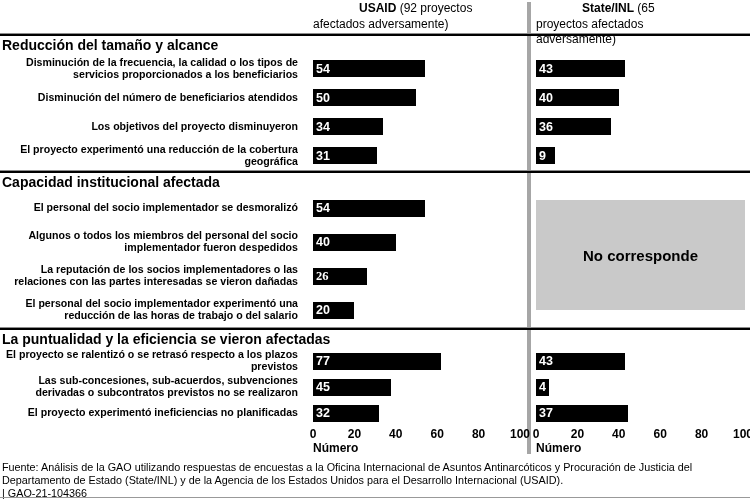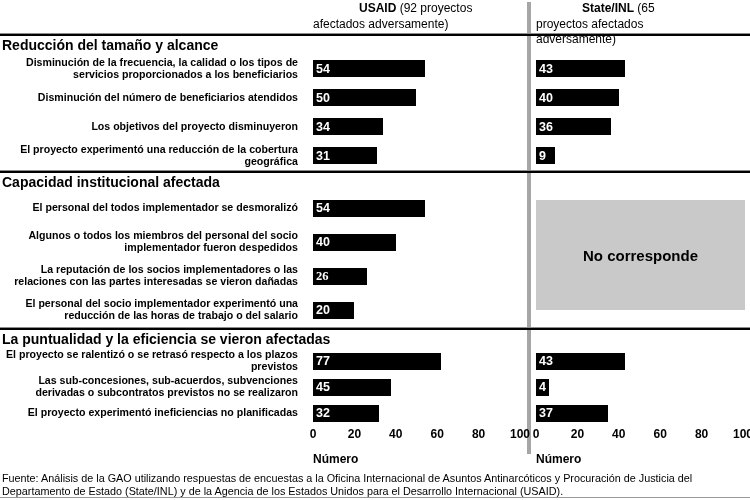--- a/index.html
+++ b/index.html
@@ -31,21 +31,21 @@
          color:#fff; font-weight:bold; font-size:12.5px; padding:0 3px; }
   
   .na-box { position:absolute; left:536px; top:30px; width:209px; height:110px; background:#c9c9c9;
             display:flex; align-items:center; justify-content:center; font-size:15px; font-weight:bold; }
   
   .axis-row { display:grid; grid-template-columns:305px 222px 223px; margin-top:2px; }
   .axis-cell { padding-left:8px; }
   .axis-cell.state { padding-left:9px; }
   .axis-scale { position:relative; height:13px; width:207px; }
   .tick { position:absolute; top:0; transform:translateX(-50%); font-size:12px; font-weight:bold; line-height:1; }
-  .axis-title { font-size:12px; font-weight:bold; line-height:1; margin-top:12px; }
+  .axis-title { font-size:12px; font-weight:bold; line-height:1; margin-top:1px; }
   
   .footer { margin-top:7px; padding:0 2px; font-size:10.8px; line-height:1.22; }
   .footer .gao-id { margin-top:0; }
   .bottom-rule { position:absolute; left:0; bottom:2px; width:750px; height:1px; background:#999; }
 </style>
 </head>
 <body>
 
 <div id="frame">
 
@@ -97,21 +97,21 @@
               <div class="bar" style="width: 19px;">9</div>
             </div>
           </div>
         </div>
       </div>
       <div class="section">
         <div class="rule"></div>
         <div class="section-title">Capacidad institucional afectada</div>
         <div class="rows rows-s1">
           <div class="row">
-            <div class="row-label">El personal del todos implementador se desmoralizó</div>
+            <div class="row-label">El personal del socio implementador se desmoralizó</div>
             <div class="plot-cell">
               <div class="bar" style="width: 112px;">54</div>
             </div>
             <div class="plot-cell state"></div>
           </div>
           <div class="row">
             <div class="row-label">Algunos o todos los miembros del personal del socio implementador fueron despedidos</div>
             <div class="plot-cell">
               <div class="bar" style="width: 83px;">40</div>
             </div>
@@ -155,21 +155,21 @@
             <div class="plot-cell state">
               <div class="bar" style="width: 8px;">4</div>
             </div>
           </div>
           <div class="row">
             <div class="row-label">El proyecto experimentó ineficiencias no planificadas</div>
             <div class="plot-cell">
               <div class="bar" style="width: 66px;">32</div>
             </div>
             <div class="plot-cell state">
-              <div class="bar" style="width: 72px;">37</div>
+              <div class="bar" style="width: 92px;">37</div>
             </div>
           </div>
         </div>
       </div>
     </div>
 
   <div class="axis-row">
     <div></div>
     <div class="axis-cell">
       <div class="axis-scale">

